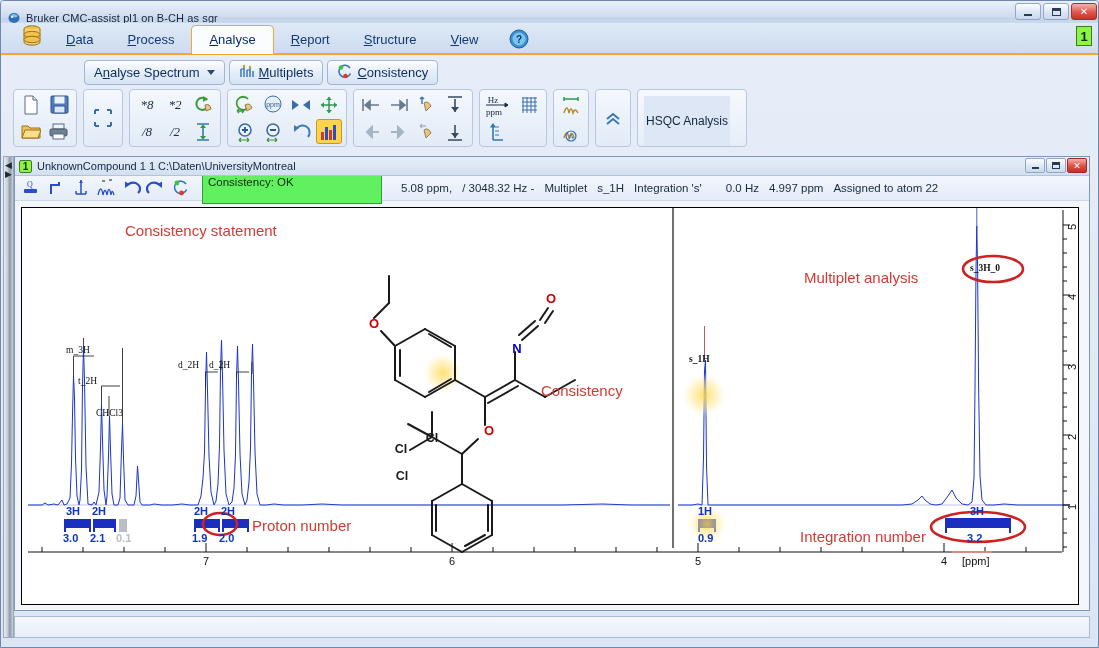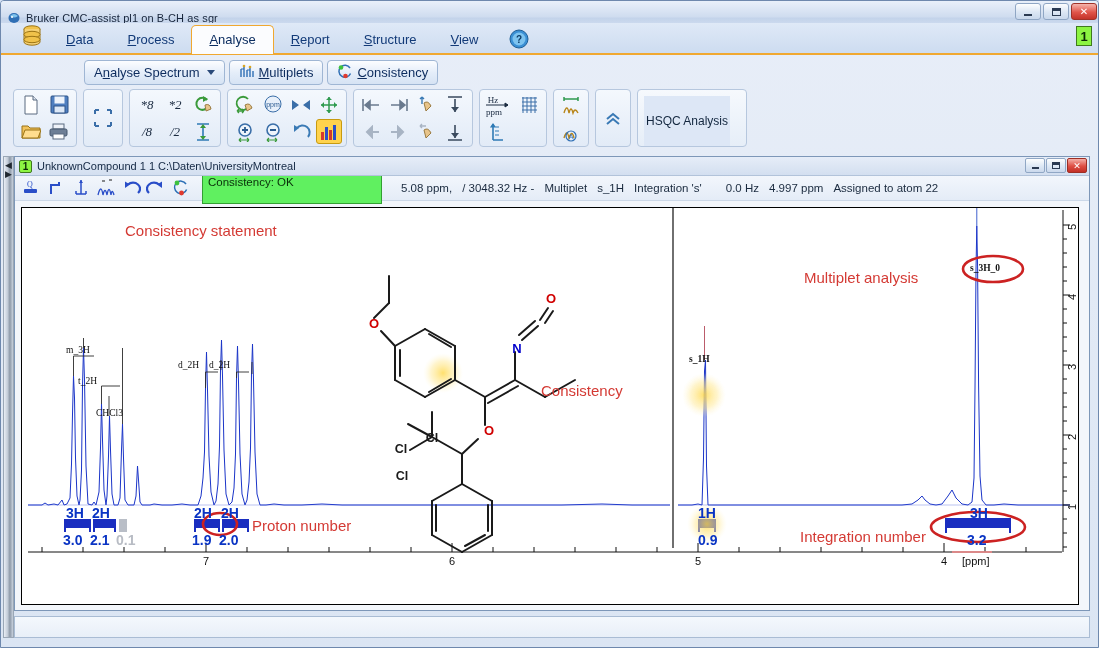--- a/index.html
+++ b/index.html
@@ -167,21 +167,21 @@
   .canvas svg{position:absolute;left:0;top:0;display:block}
   .anno{
     position:absolute;color:#d43a34;font-size:15px;white-space:nowrap;
     font-family:"Liberation Sans",sans-serif;
   }
   .plabel{
     position:absolute;font-size:9.5px;color:#111;white-space:nowrap;
     font-family:"Liberation Serif",serif;
   }
   .ilabel{
-    position:absolute;font-size:14px;font-weight:bold;color:#0a34c4;white-space:nowrap;
+    position:absolute;font-size:11px;font-weight:bold;color:#0a34c4;white-space:nowrap;
     font-family:"Liberation Sans",sans-serif;
   }
   .ilabel.gray{color:#b8bcc4}
   .axlabel{position:absolute;font-size:11px;color:#111;font-family:"Liberation Sans",sans-serif;white-space:nowrap}
   .yax{position:absolute;font-size:11px;color:#111;white-space:nowrap;transform:rotate(-90deg);transform-origin:left top;}
 
   
   .botbar{
     position:absolute;left:13px;top:615px;width:1076px;height:22px;
     background:linear-gradient(#f4f8fd,#e8eff8);

